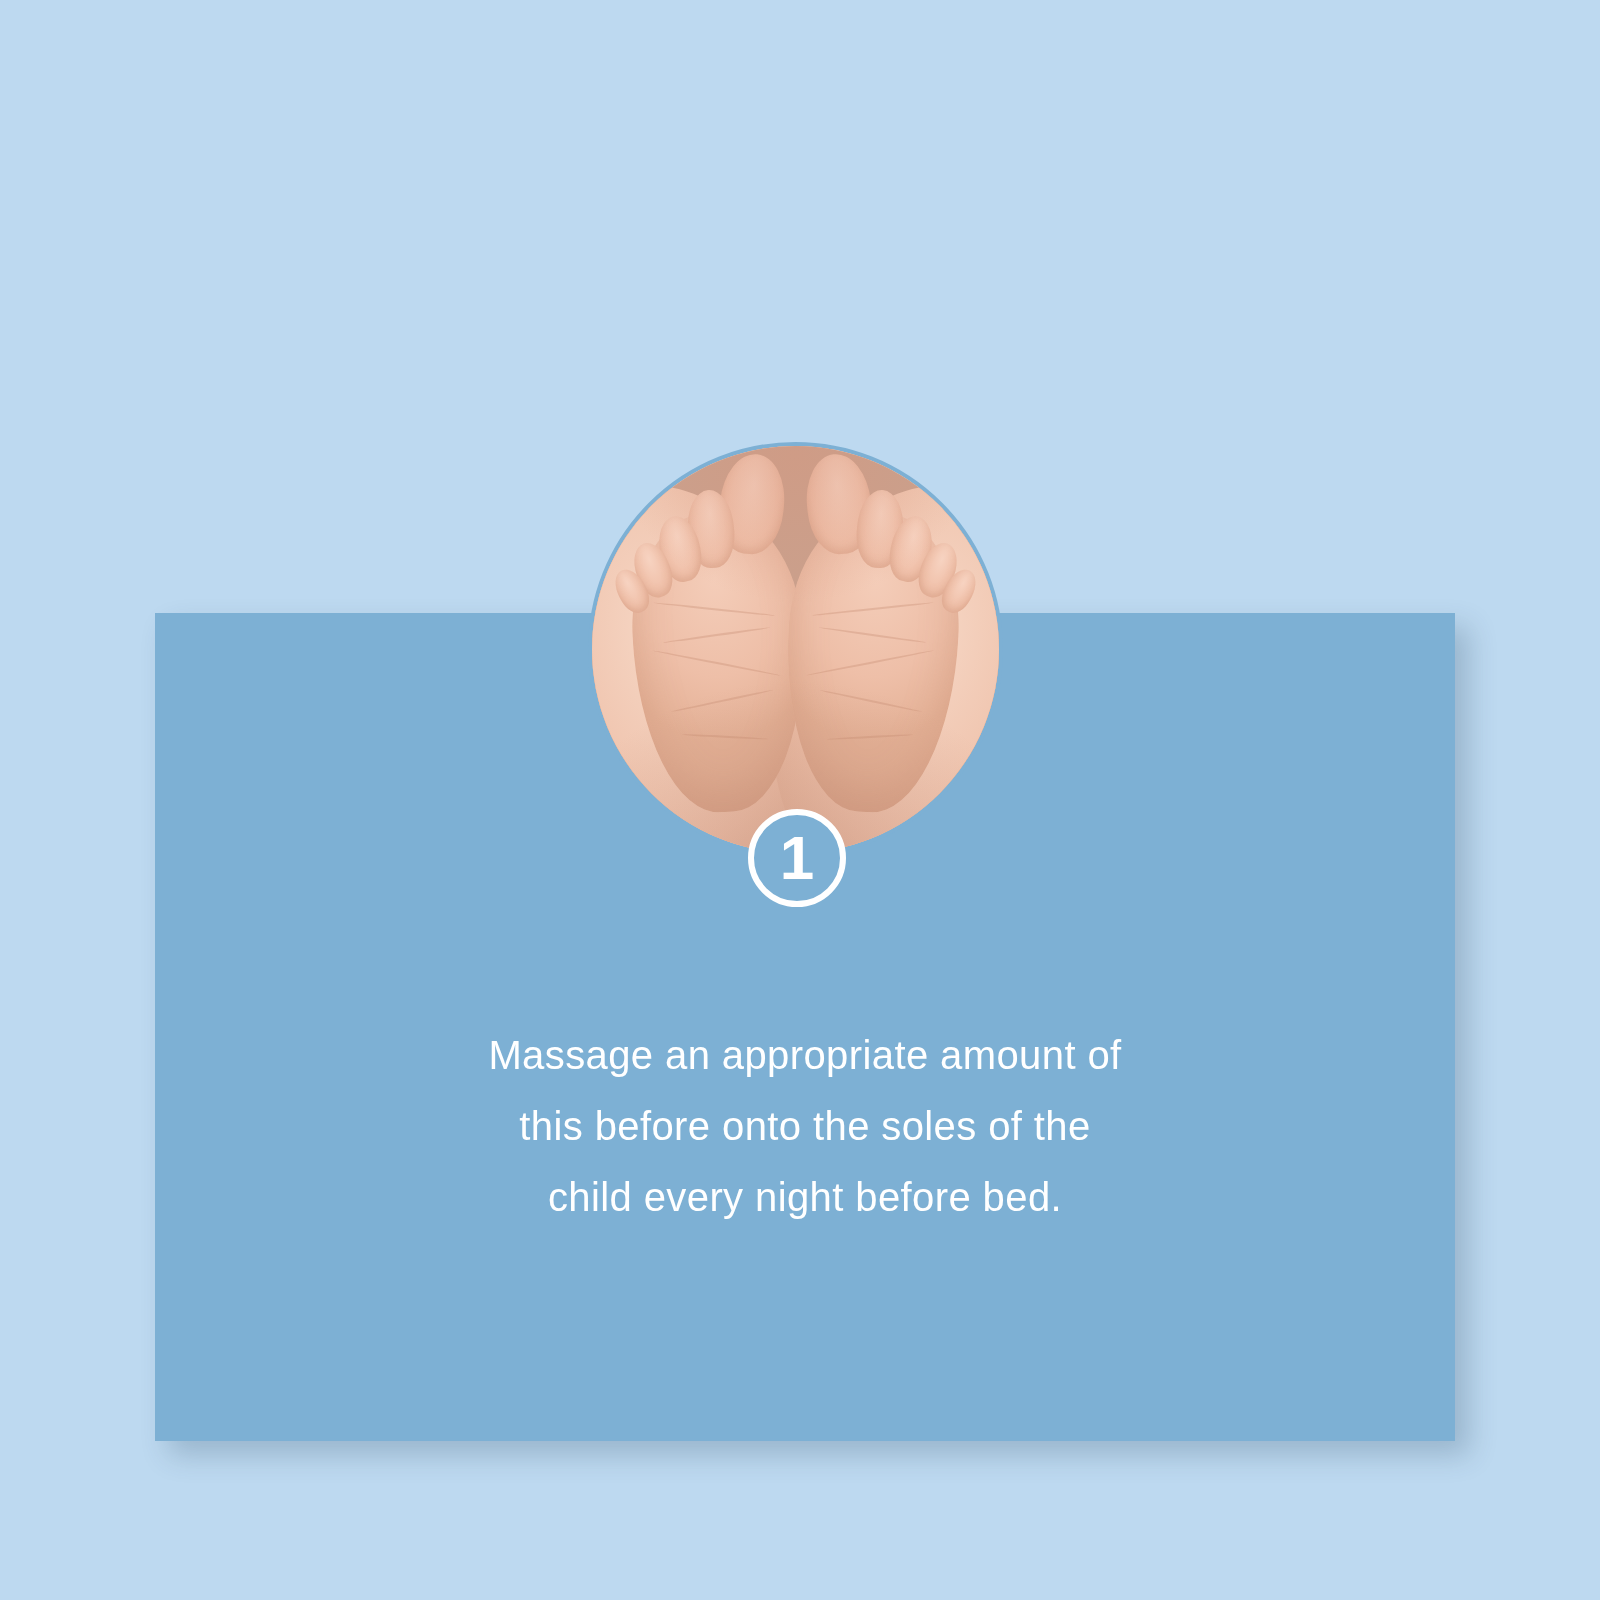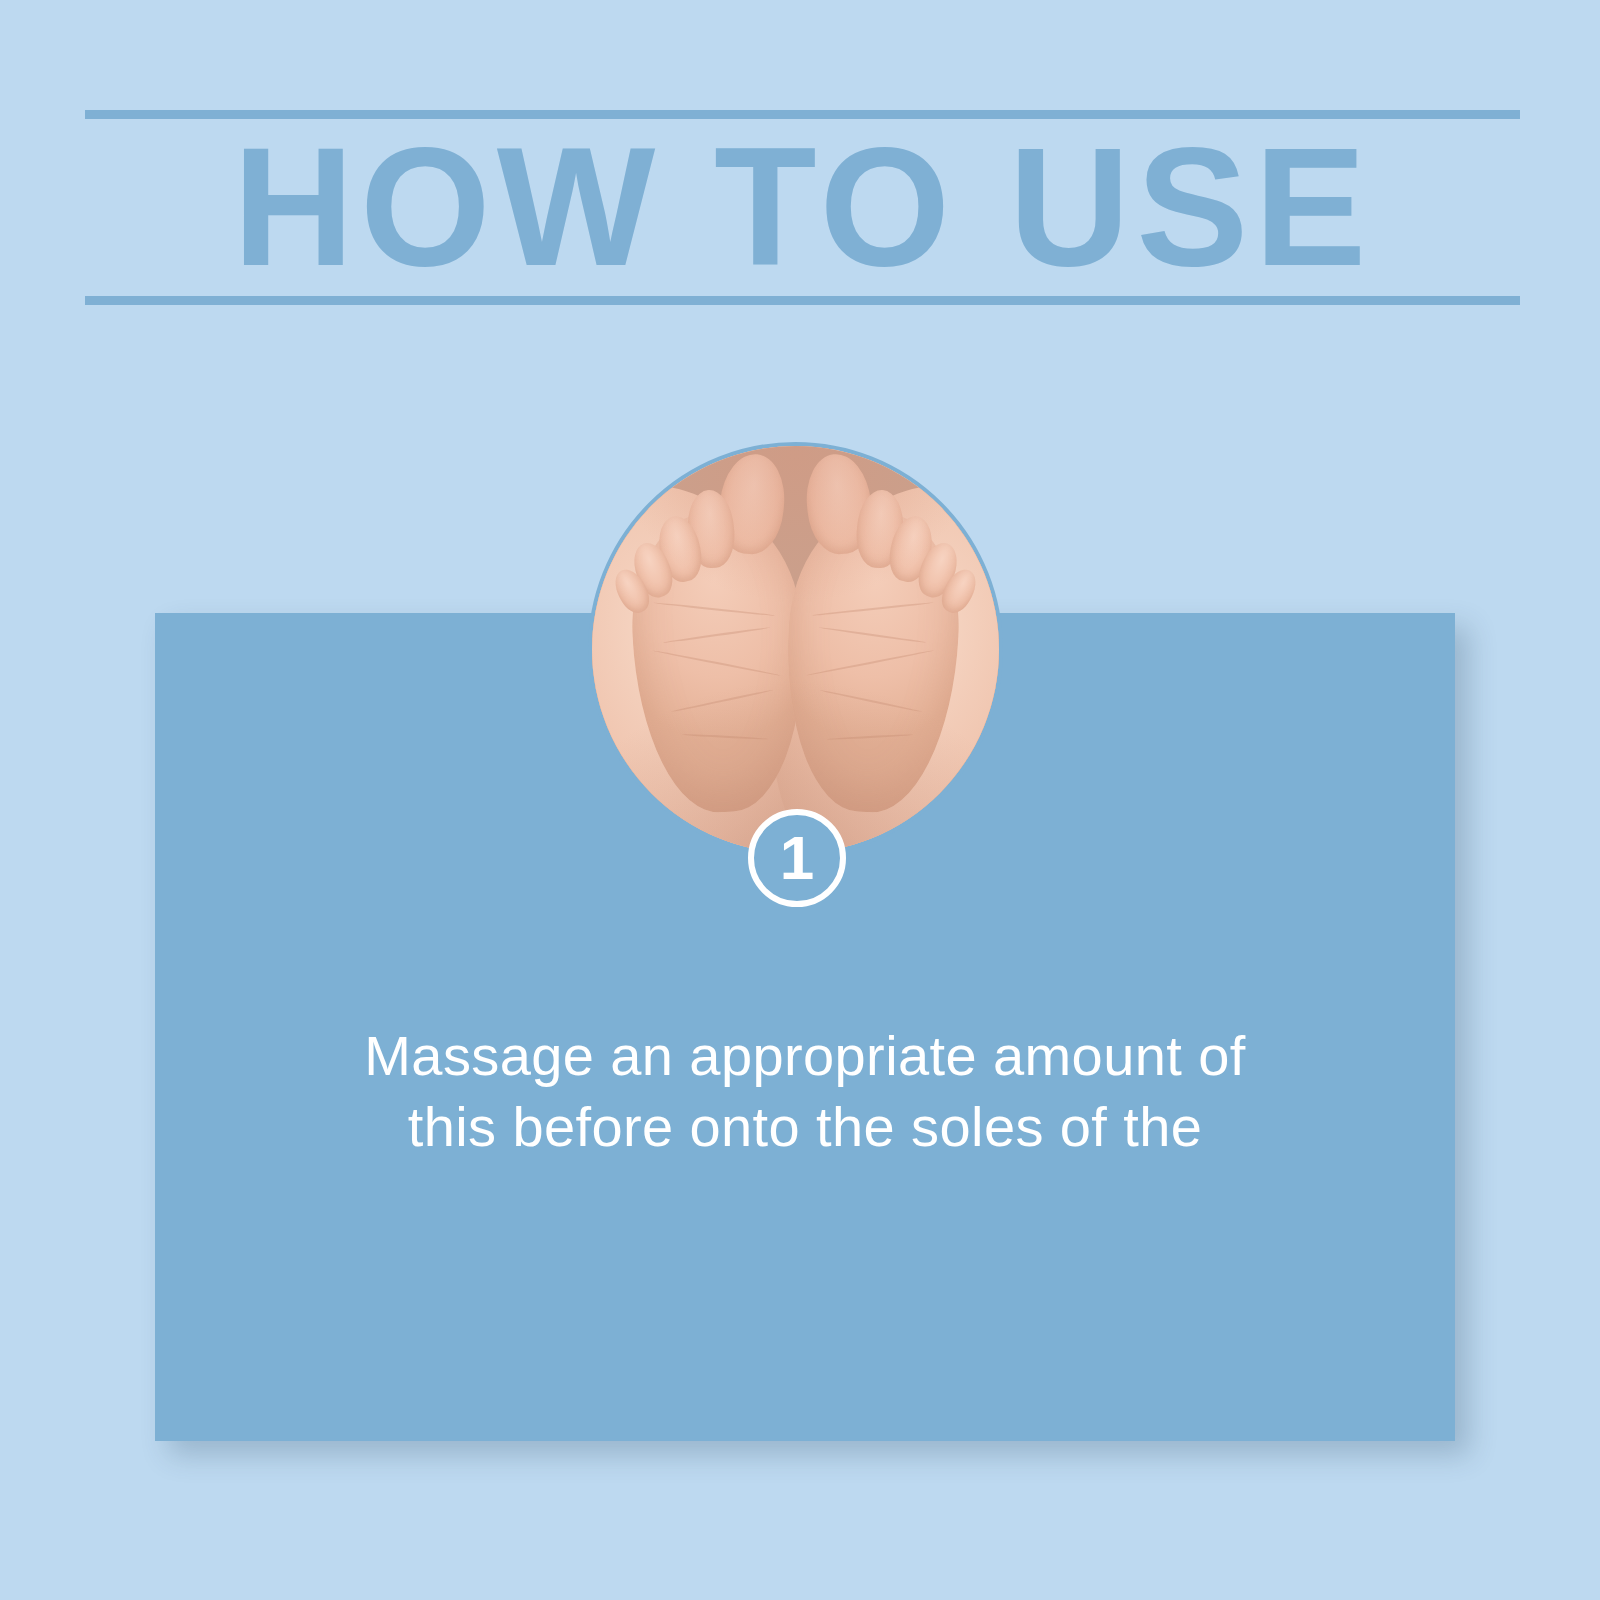--- a/index.html
+++ b/index.html
@@ -181,36 +181,31 @@
   
   #step-text {
     position: absolute;
     left: 355px;
     top: 1020px;
     width: 900px;
     text-align: center;
     color: #ffffff;
     font-family: "Liberation Sans Narrow", "Liberation Sans", sans-serif;
     font-weight: 400;
-    font-size: 56px;
+    font-size: 40px;
     line-height: 71px;
     letter-spacing: 0.4px;
   }
   #step-text .line { display: block; white-space: nowrap; }
 </style>
 </head>
 <body>
 
 <div id="stage">
 
-  <div id="header-block">
-    <div class="rule top"></div>
-    <div id="page-title">HOW TO USE</div>
-    <div class="rule bottom"></div>
-  </div>
 
   <div id="content-panel"></div>
 
   <div id="photo-circle">
     <div id="photo-art">
       <div class="hand left"></div>
       <div class="hand right">
         <div class="hand-ring"></div>
       </div>
 
@@ -245,15 +240,16 @@
     </div>
   </div>
 
   <div id="step-badge">
     <span id="step-badge-number">1</span>
   </div>
 
   <div id="step-text">
     <span class="line">Massage an appropriate amount of</span>
     <span class="line">this before onto the soles of the</span>
+    <span class="line">child every night before bed.</span>
   </div>
 
 </div>
 
 </body></html>

